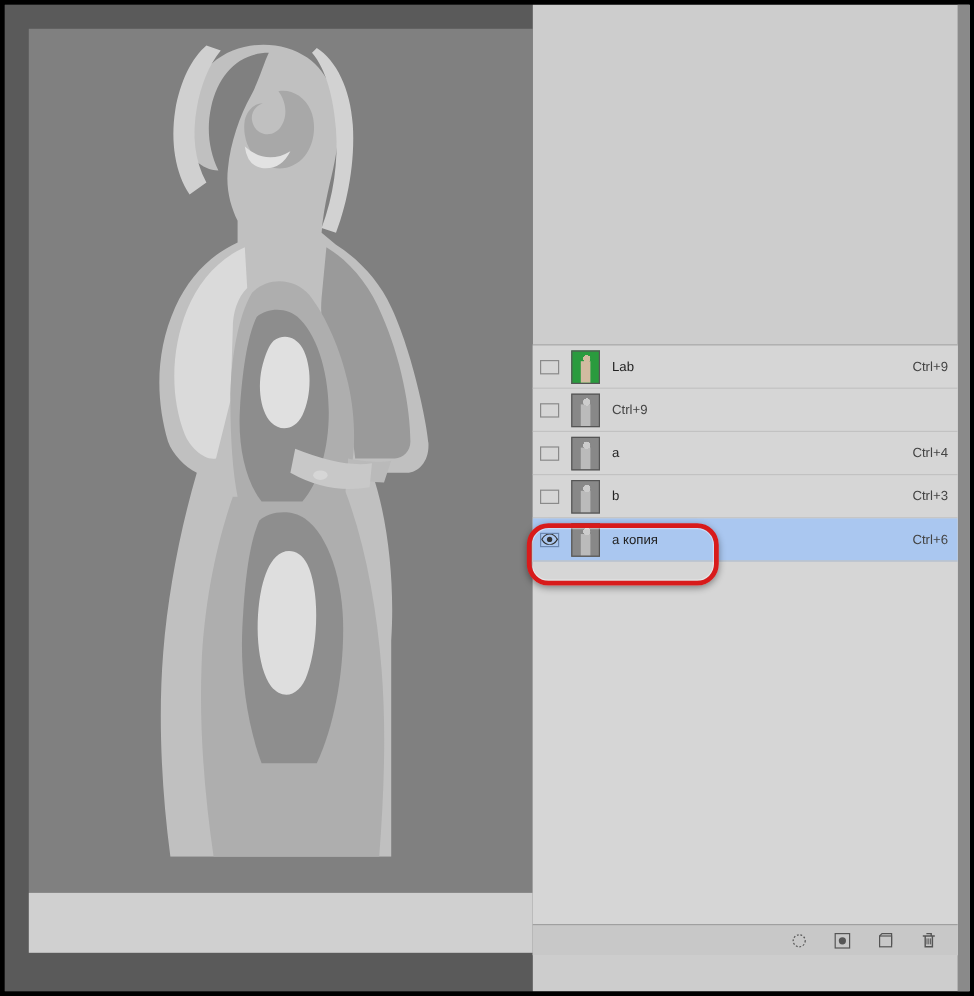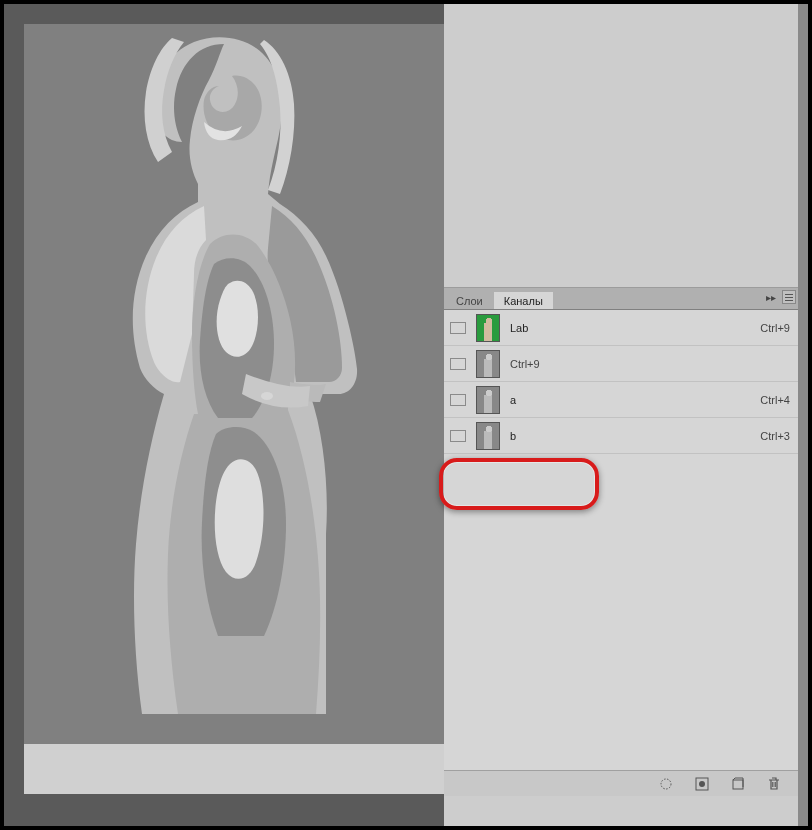--- a/index.html
+++ b/index.html
@@ -296,28 +296,20 @@
         </svg>
       </div>
     </div>
     <div class="artboard-bottom"></div>
   </div>
 
   <div class="right-area">
     <div class="right-edge"></div>
 
     <div class="panel">
-      <div class="tabs">
-        <div class="tab">Слои</div>
-        <div class="tab active">Каналы</div>
-        <div class="tabs-right">
-          <span class="collapse-arrows">▸▸</span>
-          <span class="menu-btn"></span>
-        </div>
-      </div>
 
       <div class="channel-list">
 
         <div class="channel-row">
           <div class="vis-box"></div>
           <div class="thumb color"></div>
           <div class="ch-label">Lab</div>
           <div class="ch-shortcut">Ctrl+9</div>
         </div>
 
@@ -334,20 +326,31 @@
           <div class="ch-shortcut">Ctrl+4</div>
         </div>
 
         <div class="channel-row">
           <div class="vis-box"></div>
           <div class="thumb gray"></div>
           <div class="ch-label">b</div>
           <div class="ch-shortcut">Ctrl+3</div>
         </div>
 
+        <div class="channel-row selected">
+          <div class="vis-box">
+            <svg class="eye-icon" viewBox="0 0 14 9">
+              <path d="M7 0 C 3 0 0.5 4.5 0.5 4.5 S 3 9 7 9 13.5 4.5 13.5 4.5 11 0 7 0 Z" fill="none" stroke="#333" stroke-width="1"></path>
+              <circle cx="7" cy="4.5" r="2.2" fill="#333"></circle>
+            </svg>
+          </div>
+          <div class="thumb gray"></div>
+          <div class="ch-label">a копия</div>
+          <div class="ch-shortcut">Ctrl+6</div>
+        </div>
 
         <div class="highlight-ring"></div>
       </div>
 
       <div class="panel-footer">
         <div class="footer-icon">
           <svg viewBox="0 0 16 16" width="16" height="16">
               <circle cx="8" cy="8" r="5" fill="none" stroke="#555" stroke-width="1" stroke-dasharray="1.5 1.5"></circle>
             </svg>
         </div>

